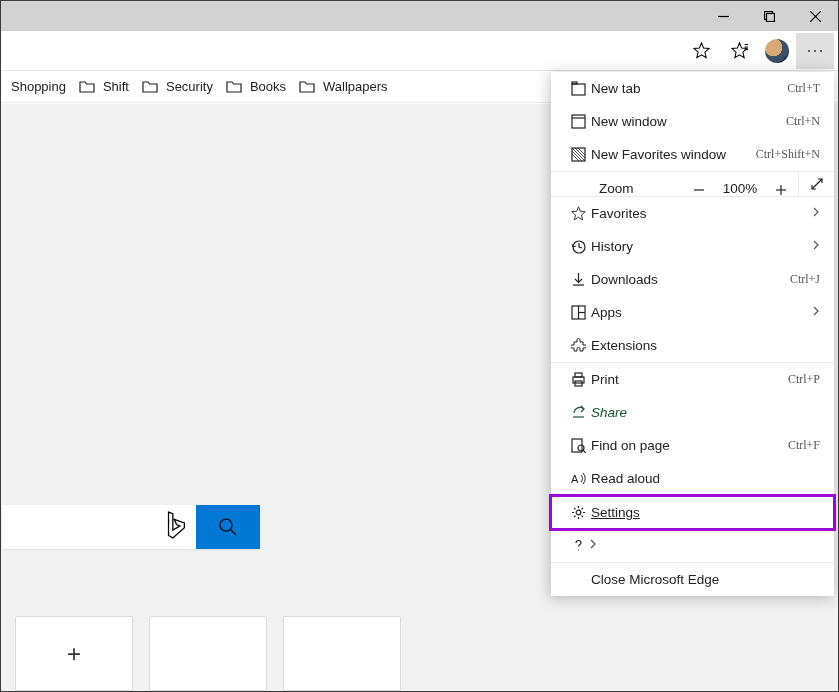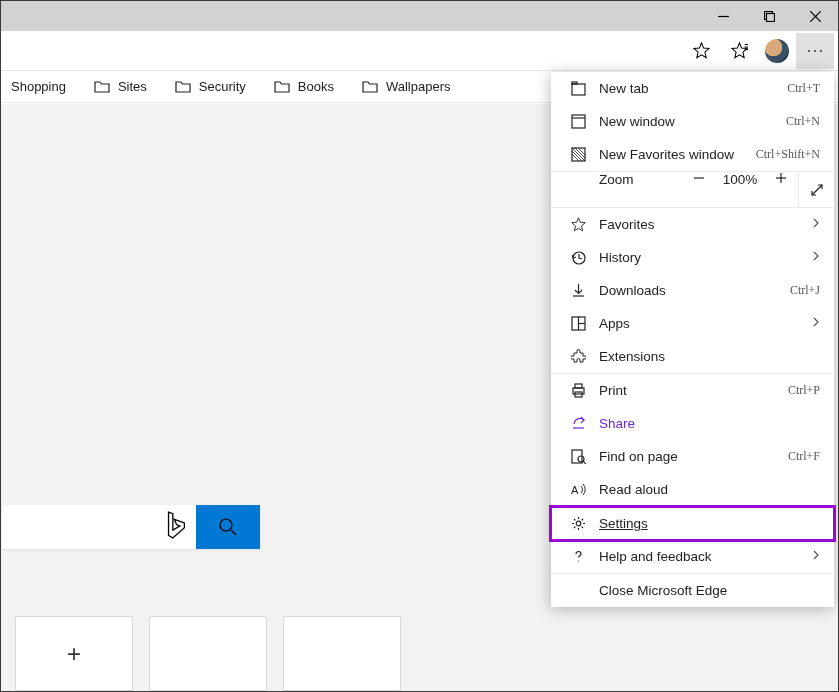--- a/index.html
+++ b/index.html
@@ -7,42 +7,42 @@
 
 .titlebar { height: 30px; background: #d2d2d2; display: flex; justify-content: flex-end; align-items: center; }
 .titlebar .win-btn { width: 46px; height: 30px; display: flex; align-items: center; justify-content: center; font-size: 14px; }
 .titlebar .win-btn svg { width: 11px; height: 11px; }
 
 .toolbar { height: 40px; background: #fff; display: flex; align-items: center; justify-content: flex-end; padding: 0 4px; border-bottom: 1px solid #e5e5e5; }
 .toolbar .tbtn { width: 38px; height: 36px; display: flex; align-items: center; justify-content: center; }
 .toolbar .more { background: #e0e0e0; }
 .avatar { width: 24px; height: 24px; border-radius: 50%; background: radial-gradient(circle at 35% 35%, #d8a878 0 40%, #395065 41% 70%, #1e2b38 71% 100%); }
 
-.bookmarks { height: 32px; display: flex; align-items: center; padding-left: 10px; gap: 28px; font-size: 13px; color: #222; border-bottom: 1px solid #e9e9e9; }
+.bookmarks { height: 32px; display: flex; align-items: center; padding-left: 10px; gap: 13px; font-size: 13px; color: #222; border-bottom: 1px solid #e9e9e9; }
 .bm-item { display: flex; align-items: center; gap: 8px; }
 .folder-ico svg { width: 16px; height: 16px; display: block; }
 
 .content { position: absolute; top: 103px; left: 0; right: 0; bottom: 0; background: #f2f2f2; }
 
 .searchbox { position: absolute; top: 401px; left: 1px; width: 258px; height: 44px; background: #fff; display: flex; align-items: center; box-shadow: 0 1px 2px rgba(0,0,0,0.08); }
 .searchbox .bing { margin-left: auto; margin-right: 10px; }
 .searchbtn { width: 64px; height: 44px; background: #0078d4; display: flex; align-items: center; justify-content: center; }
 
 .card-row { position: absolute; bottom: 0; left: 14px; display: flex; gap: 16px; }
 .card { width: 118px; height: 75px; background: #fff; border: 1px solid #d9d9d9; border-radius: 2px; display: flex; align-items: center; justify-content: center; }
 .card.add { font-size: 24px; color: #333; font-weight: 300; }
 
 .menu { position: absolute; top: 71px; right: 4px; width: 283px; background: #fff; box-shadow: -1px 2px 14px rgba(0,0,0,0.25); font-size: 13.5px; color: #222; }
 .menu .row { display: flex; align-items: center; height: 33px; padding: 0 14px 0 16px; }
 .menu .row .ico { width: 22px; display: flex; justify-content: center; }
-.menu .row .lbl { margin-left: 10px; flex: 1; }
+.menu .row .lbl { margin-left: 2px; flex: 1; }
 .menu .row .hint { color: #555; font-size: 12px; font-family: Liberation Serif, serif; }
-.menu .row.dis { color: #6d28d9; }
+.menu .row.dis { color: #14532d; font-style: italic; }
 .menu .sep { height: 1px; background: #ebebeb; }
-.menu .zoom { display: flex; align-items: flex-start; height: 37px; border-top: 1px solid #ebebeb; border-bottom: 1px solid #ebebeb; }
+.menu .zoom { display: flex; align-items: flex-end; height: 26px; border-top: 1px solid #ebebeb; border-bottom: 1px solid #ebebeb; }
 .menu .zoom .zl { margin-left: 48px; flex: 1; }
 .menu .zoom .zbtn { width: 34px; display: flex; justify-content: center; align-items: center; }
 .menu .zoom .zval { width: 48px; text-align: center; }
 .menu .zoom .full { width: 36px; border-left: 1px solid #ebebeb; height: 100%; display: flex; align-items: center; justify-content: center; }
 
 .highlight { outline: 3px solid #9a0ad4; outline-offset: -1px; text-decoration: underline; }
 
 svg { stroke: currentColor; fill: none; stroke-width: 1.2; }
 </style>
 </head>
@@ -97,21 +97,21 @@
 <div class="bookmarks">
   <div class="bm-item">
     <span>Shopping</span>
   </div>
   <div class="bm-item">
     <span class="folder-ico">
         <svg viewBox="0 0 16 16">
           <path d="M1 3h5l1.5 2H15v8H1z"></path>
         </svg>
       </span>
-    <span>Sites</span>
+    <span>Shift</span>
   </div>
   <div class="bm-item">
     <span class="folder-ico">
         <svg viewBox="0 0 16 16">
           <path d="M1 3h5l1.5 2H15v8H1z"></path>
         </svg>
       </span>
     <span>Security</span>
   </div>
   <div class="bm-item">
@@ -325,21 +325,20 @@
       </span>
     <span class="lbl">Settings</span>
   </div>
   <div class="row">
     <span class="ico">
         <svg width="15" height="15" viewBox="0 0 15 15">
           <path d="M5 5a2.5 2.5 0 115 0c0 1.5-2.5 1.5-2.5 3.5"></path>
           <circle cx="7.5" cy="12" r="0.6" fill="#222" stroke="none"></circle>
         </svg>
       </span>
-    <span class="lbl">Help and feedback</span>
     <span class="hint"><svg width="8" height="12" viewBox="0 0 8 12">
           <polyline points="2,2 6,6 2,10"></polyline>
         </svg></span>
   </div>
 
   <div class="sep"></div>
 
   <div class="row">
     <span class="ico"></span>
     <span class="lbl">Close Microsoft Edge</span>

